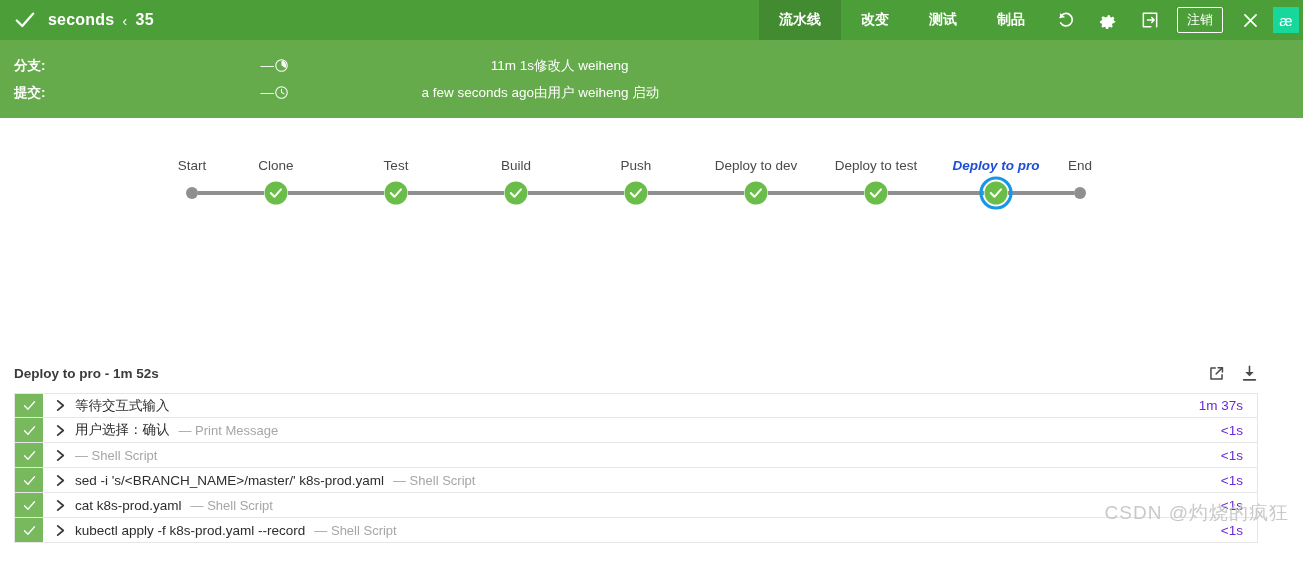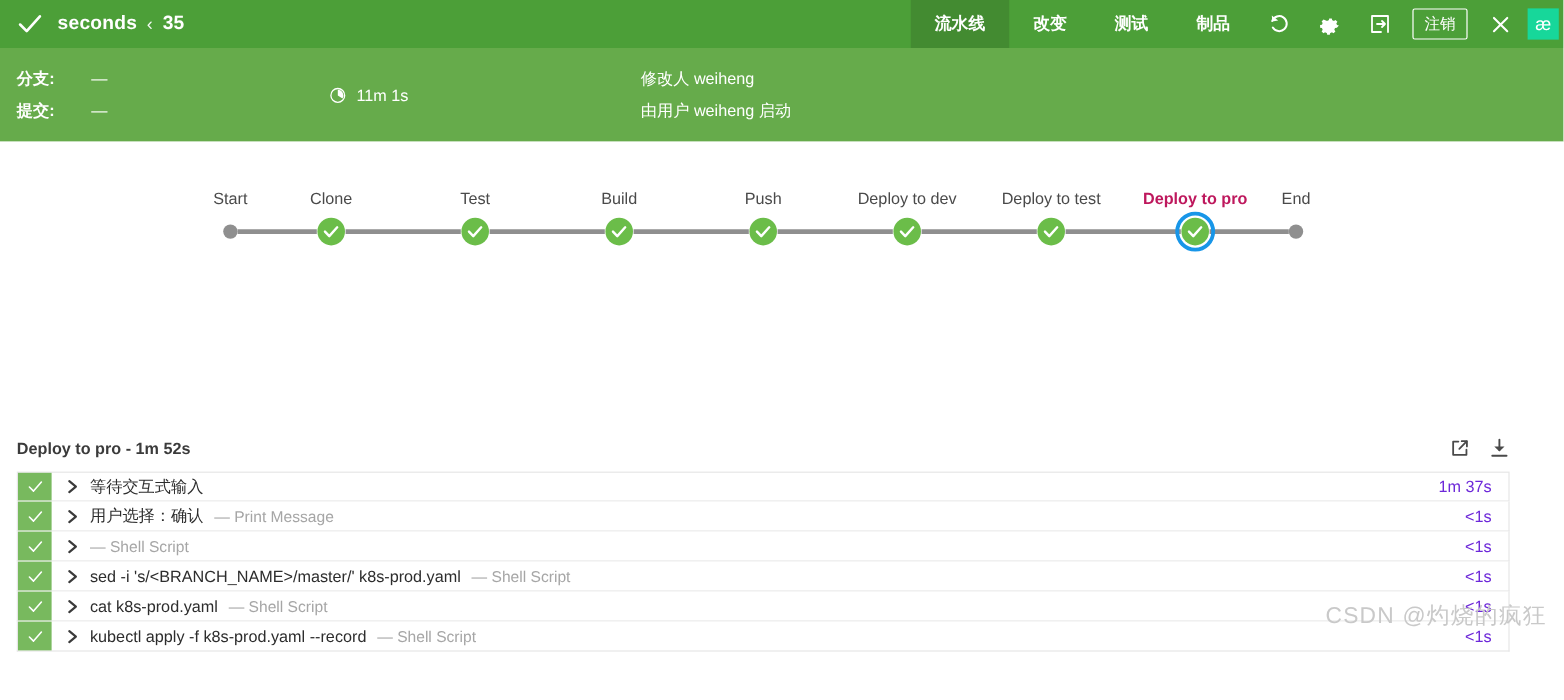--- a/index.html
+++ b/index.html
@@ -66,35 +66,35 @@
     color: #ffffff;
     display: flex;
     align-items: center;
     padding-left: 14px;
     font-size: 13.5px;
   }
   .info-col { display: flex; flex-direction: column; justify-content: center; gap: 9px; }
   .info-col.c1 { width: 260px; }
   .info-col.c2 { width: 260px; }
   .info-col.c3 { width: 380px; }
-  .info-row { display: flex; align-items: center; gap: 8px; height: 18px; }
+  .info-row { display: flex; align-items: center; gap: 8px; height: 18px; justify-content: space-between; }
   .info-label { font-weight: bold; width: 54px; }
   .info-val { font-weight: normal; }
 
   
   .graph-area { position: relative; height: 235px; background: #fff; }
   .graph { position: absolute; left: 0; top: 0; }
   .stage-label {
     position: absolute;
     transform: translateX(-50%);
     font-size: 13.5px;
     color: #4a4a4a;
     white-space: nowrap;
   }
-  .stage-label.selected { font-weight: bold; color: #be185d; }
+  .stage-label.selected { font-weight: bold; color: #1d4ed8; font-style: italic; }
 
   
   .log-section { position: relative; }
   .log-head {
     display: flex; align-items: center;
     padding: 0 14px;
     height: 40px;
   }
   .log-title { font-size: 13.5px; font-weight: bold; color: #3b3b3b; }
   .log-actions { margin-left: auto; display: flex; align-items: center; gap: 14px; padding-right: 30px; }
@@ -205,20 +205,27 @@
     </div>
   </div>
 
   <div class="info-col c2">
     <div class="info-row">
       <svg width="15" height="15" viewBox="0 0 24 24">
         <circle cx="12" cy="12" r="9.2" fill="none" stroke="#ffffff" stroke-width="1.7"></circle>
         <path d="M12 12 L12 4.5 A7.5 7.5 0 0 1 18.3 16 Z" fill="#ffffff"></path>
       </svg>
       <span>11m 1s</span>
+    </div>
+    <div class="info-row">
+      <svg width="15" height="15" viewBox="0 0 24 24">
+        <circle cx="12" cy="12" r="9.2" fill="none" stroke="#ffffff" stroke-width="1.7"></circle>
+        <path d="M12 6.8 V12 L16 14.2" fill="none" stroke="#ffffff" stroke-width="1.7" stroke-linecap="round"></path>
+      </svg>
+      <span>a few seconds ago</span>
     </div>
   </div>
 
   <div class="info-col c3">
     <div class="info-row">
       <span>修改人 weiheng</span>
     </div>
     <div class="info-row">
       <span>由用户 weiheng 启动</span>
     </div>

